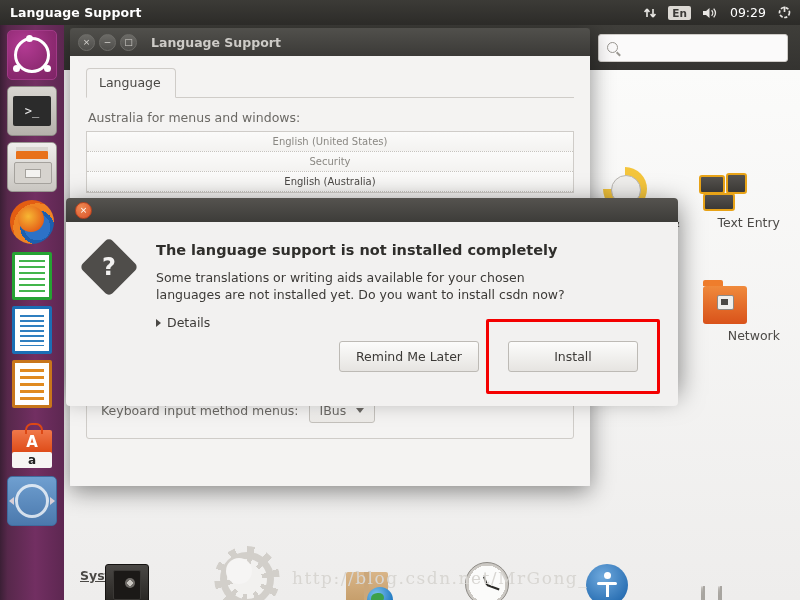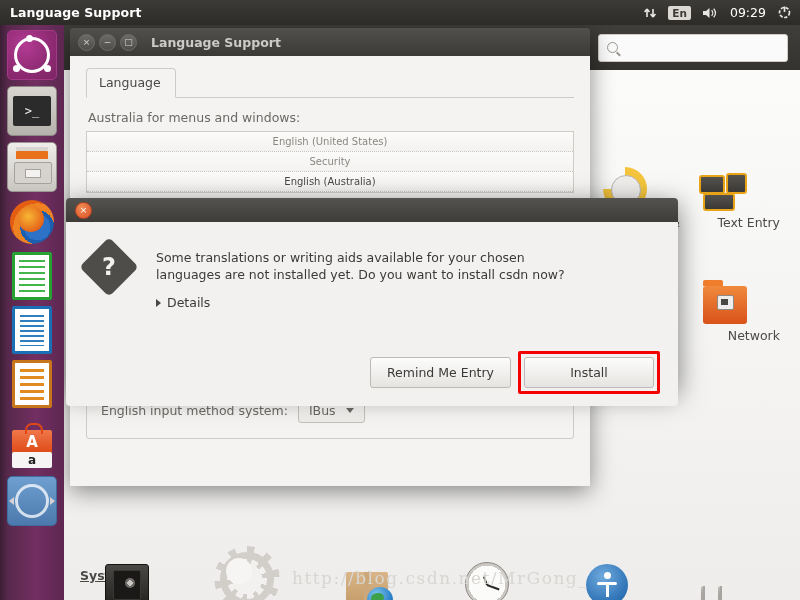--- a/index.html
+++ b/index.html
@@ -170,21 +170,21 @@
   .diamond span{position:absolute;left:0;top:0;width:42px;height:42px;transform:rotate(-45deg);
     display:flex;align-items:center;justify-content:center;color:#f2f1f0;font-size:24px;font-weight:bold;}
   #dialog-text{flex:1;padding-left:12px;}
   #dialog-heading{font-size:14.5px;font-weight:bold;color:#2f2e2b;margin-top:4px;}
   #dialog-message{font-size:12.5px;color:#3c3a37;line-height:17px;margin-top:11px;max-width:420px;}
   #dialog-details{font-size:12.5px;color:#3c3a37;margin-top:12px;display:flex;align-items:center;gap:6px;}
   .tri{width:0;height:0;border-top:4px solid transparent;border-bottom:4px solid transparent;border-left:5px solid #4a4845;}
   #dialog-buttons{position:absolute;right:18px;bottom:12px;display:flex;align-items:center;gap:7px;}
   .dbtn{border:1px solid #bdbab5;background:linear-gradient(to bottom,#fcfcfb,#e6e4e1);border-radius:3px;
     padding:7px 16px;font-size:12.5px;color:#3c3a37;min-width:96px;text-align:center;}
-  #install-wrap{position:relative;padding:3px;border:3px solid #f40000;border-radius:2px;}
+  #install-wrap{position:relative;padding:19px;border:3px solid #f40000;border-radius:2px;}
   
   #watermark{position:absolute;left:292px;top:568px;z-index:45;
     font-family:"DejaVu Serif","Liberation Serif",serif;font-size:17px;color:#d8d6d2;letter-spacing:1.5px;white-space:nowrap;}
 </style>
 </head>
 <body>
 
 <div id="settings-window">
   <div id="settings-toolbar">
     <div id="settings-search">
@@ -294,21 +294,21 @@
     <div id="tabs">
       <div class="tab active">Language</div>
     </div>
     <div id="lang-label">Australia for menus and windows:</div>
     <div id="lang-list">
       <div class="lang-row">English (United States)</div>
       <div class="lang-row">Security</div>
       <div class="lang-row dark">English (Australia)</div>
     </div>
     <div id="imethod">
-      <span id="imethod-label">English input method system:</span>
+      <span id="imethod-label">Keyboard input method menus:</span>
       <span id="imethod-select">
         <span>IBus</span>
         <span class="caret"></span>
       </span>
     </div>
     <div id="lang-footer">
     </div>
   </div>
 </div>
 
@@ -316,28 +316,29 @@
   <div id="dialog-titlebar">
     <span id="dialog-close">×</span>
   </div>
   <div id="dialog-body">
     <div id="dialog-icon">
       <div class="diamond">
           <span>?</span>
         </div>
     </div>
     <div id="dialog-text">
+      <div id="dialog-heading">The language support is not installed completely</div>
       <div id="dialog-message">Some translations or writing aids available for your chosen languages are not installed yet. Do you want to install csdn now?</div>
       <div id="dialog-details">
         <span class="tri"></span>
         <span>Details</span>
       </div>
     </div>
     <div id="dialog-buttons">
-      <div class="dbtn">Remind Me Entry</div>
+      <div class="dbtn">Remind Me Later</div>
       <div id="install-wrap">
         <div class="dbtn">Install</div>
       </div>
     </div>
   </div>
 </div>
 
 <div id="launcher">
   <div class="ltile first ubuntu-tile">
     <span class="circ-logo">

